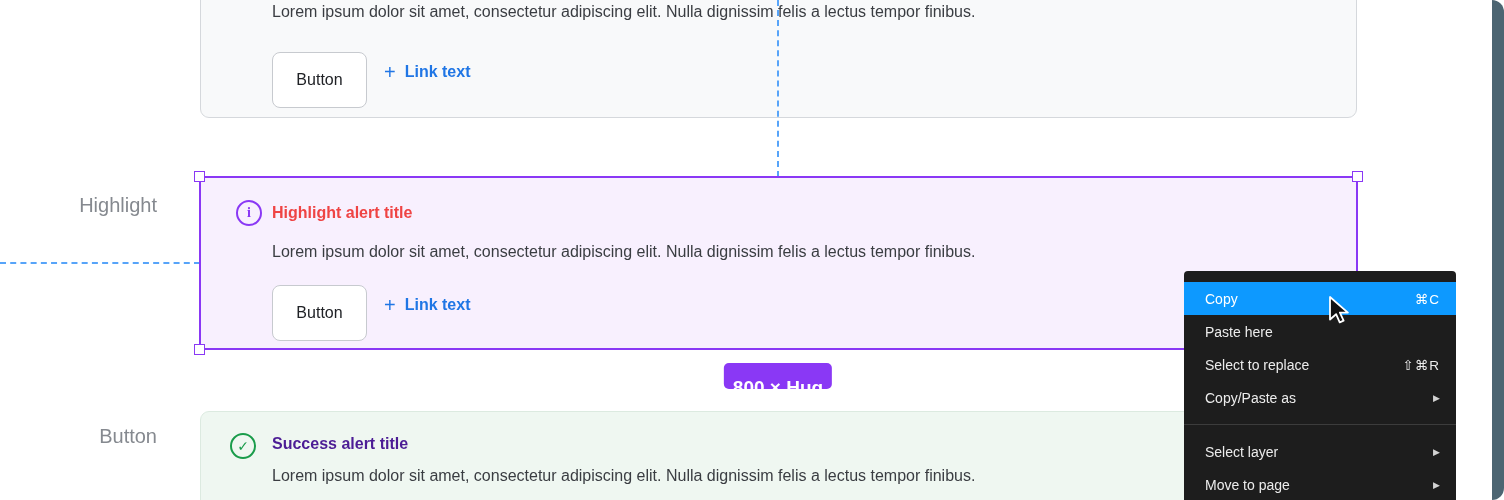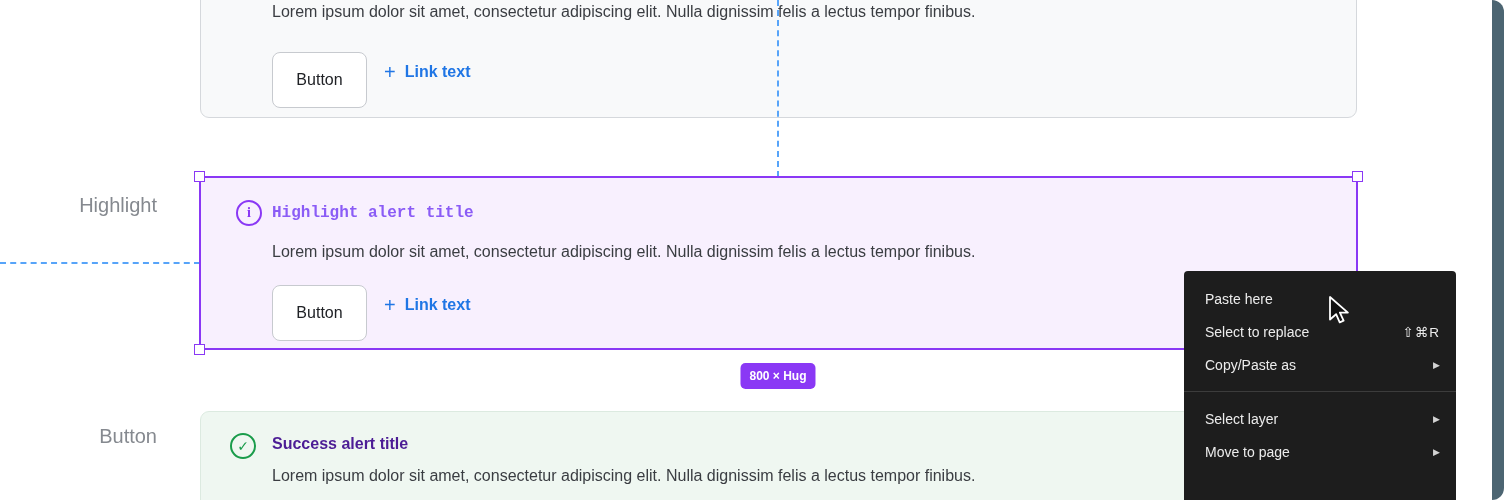--- a/index.html
+++ b/index.html
@@ -10,21 +10,21 @@
   }
 
   
   .card { position: absolute; left: 200px; width: 1157px; border-radius: 9px; }
   .card-top { top: -62px; height: 180px; background: #F8F9FA; border: 1px solid #D5D8DC; z-index: 1; }
   .card-highlight { top: 177px; height: 172px; background: #F8F0FE; z-index: 1; }
   .card-success { top: 411px; height: 140px; background: #EFF7F1; border: 1px solid #DCEAE0; z-index: 1; }
 
   .body-text { position: absolute; font-size: 16px; color: #3A3D42; white-space: nowrap; z-index: 2; }
   .alert-title { position: absolute; font-size: 16px; font-weight: bold; white-space: nowrap; z-index: 2; }
-  .title-purple { color: #8b5cf6; font-family: Liberation Mono, monospace; }
+  .title-purple { color: #ef4444; }
   .title-green { color: #4c1d95; }
 
   .btn {
     position: absolute; width: 95px; height: 56px; background: #ffffff;
     border: 1px solid #C7CACF; border-radius: 8px; font-size: 16px; color: #202226;
     font-family: inherit; display: flex; align-items: center; justify-content: center; z-index: 2;
   }
   .link-row { position: absolute; height: 40px; display: flex; align-items: center; gap: 9px; z-index: 2; cursor: pointer; }
   .plus-glyph { color: #2076E5; font-size: 20px; font-weight: 400; line-height: 1; }
   .link-label { color: #2076E5; font-size: 16px; font-weight: 700; }
@@ -44,22 +44,22 @@
   .selection-box { position: absolute; left: 199px; top: 176px; width: 1159px; height: 174px; border: 2px solid #8A38F5; z-index: 3; }
   .handle { position: absolute; width: 11px; height: 11px; background: #fff; border: 1.5px solid #8A38F5; z-index: 4; }
 
   
   .guide-v { position: absolute; left: 777px; top: 0; height: 177px; width: 0; border-left: 2px dashed #57A4F9; z-index: 2; }
   .guide-h { position: absolute; left: 0; top: 262px; width: 200px; height: 0; border-top: 2px dashed #57A4F9; z-index: 2; }
 
   
   .size-badge {
     position: absolute; left: 778px; top: 363px; transform: translateX(-50%);
-    height: 26px; line-height: 26px; padding: 0 9px; border-radius: 5px;
-    background: #8A38F5; color: #fff; font-size: 12px; font-weight: 600; white-space: nowrap; z-index: 4;
+    height: 26px; line-height: 26px; padding: 12px 9px; border-radius: 5px;
+    background: #8A38F5; color: #fff; font-size: 19px; font-weight: 600; white-space: nowrap; z-index: 4;
   }
 
   
   .context-menu {
     position: absolute; left: 1184px; top: 271px; width: 272px; height: 240px;
     background: #1D1D1D; border-radius: 4px 4px 0 0; padding-top: 11px; z-index: 6;
   }
   .menu-item {
     height: 33px; display: flex; align-items: center; justify-content: space-between;
     padding: 0 16px 0 21px; font-size: 14px; color: #ECECEC; cursor: default; white-space: nowrap;
@@ -110,20 +110,24 @@
   <div class="handle" style="left:1352px; top:344px;"></div>
   <div class="size-badge">800 × Hug</div>
 
   <div class="section-label" style="top:425px;">Button</div>
   <div class="card card-success"></div>
   <div class="circle-icon icon-check" style="left:230px; top:433px;">✓</div>
   <div class="alert-title title-green" style="left:272px; top:435px;">Success alert title</div>
   <div class="body-text" style="left:272px; top:467px;">Lorem ipsum dolor sit amet, consectetur adipiscing elit. Nulla dignissim felis a lectus tempor finibus.</div>
 
   <div class="context-menu">
+    <div class="menu-item highlighted">
+      <span>Copy</span>
+      <span class="menu-shortcut">⌘C</span>
+    </div>
     <div class="menu-item">
       <span>Paste here</span>
       <span class="menu-shortcut"></span>
     </div>
     <div class="menu-item">
       <span>Select to replace</span>
       <span class="menu-shortcut">⇧⌘R</span>
     </div>
     <div class="menu-item">
       <span>Copy/Paste as</span>

